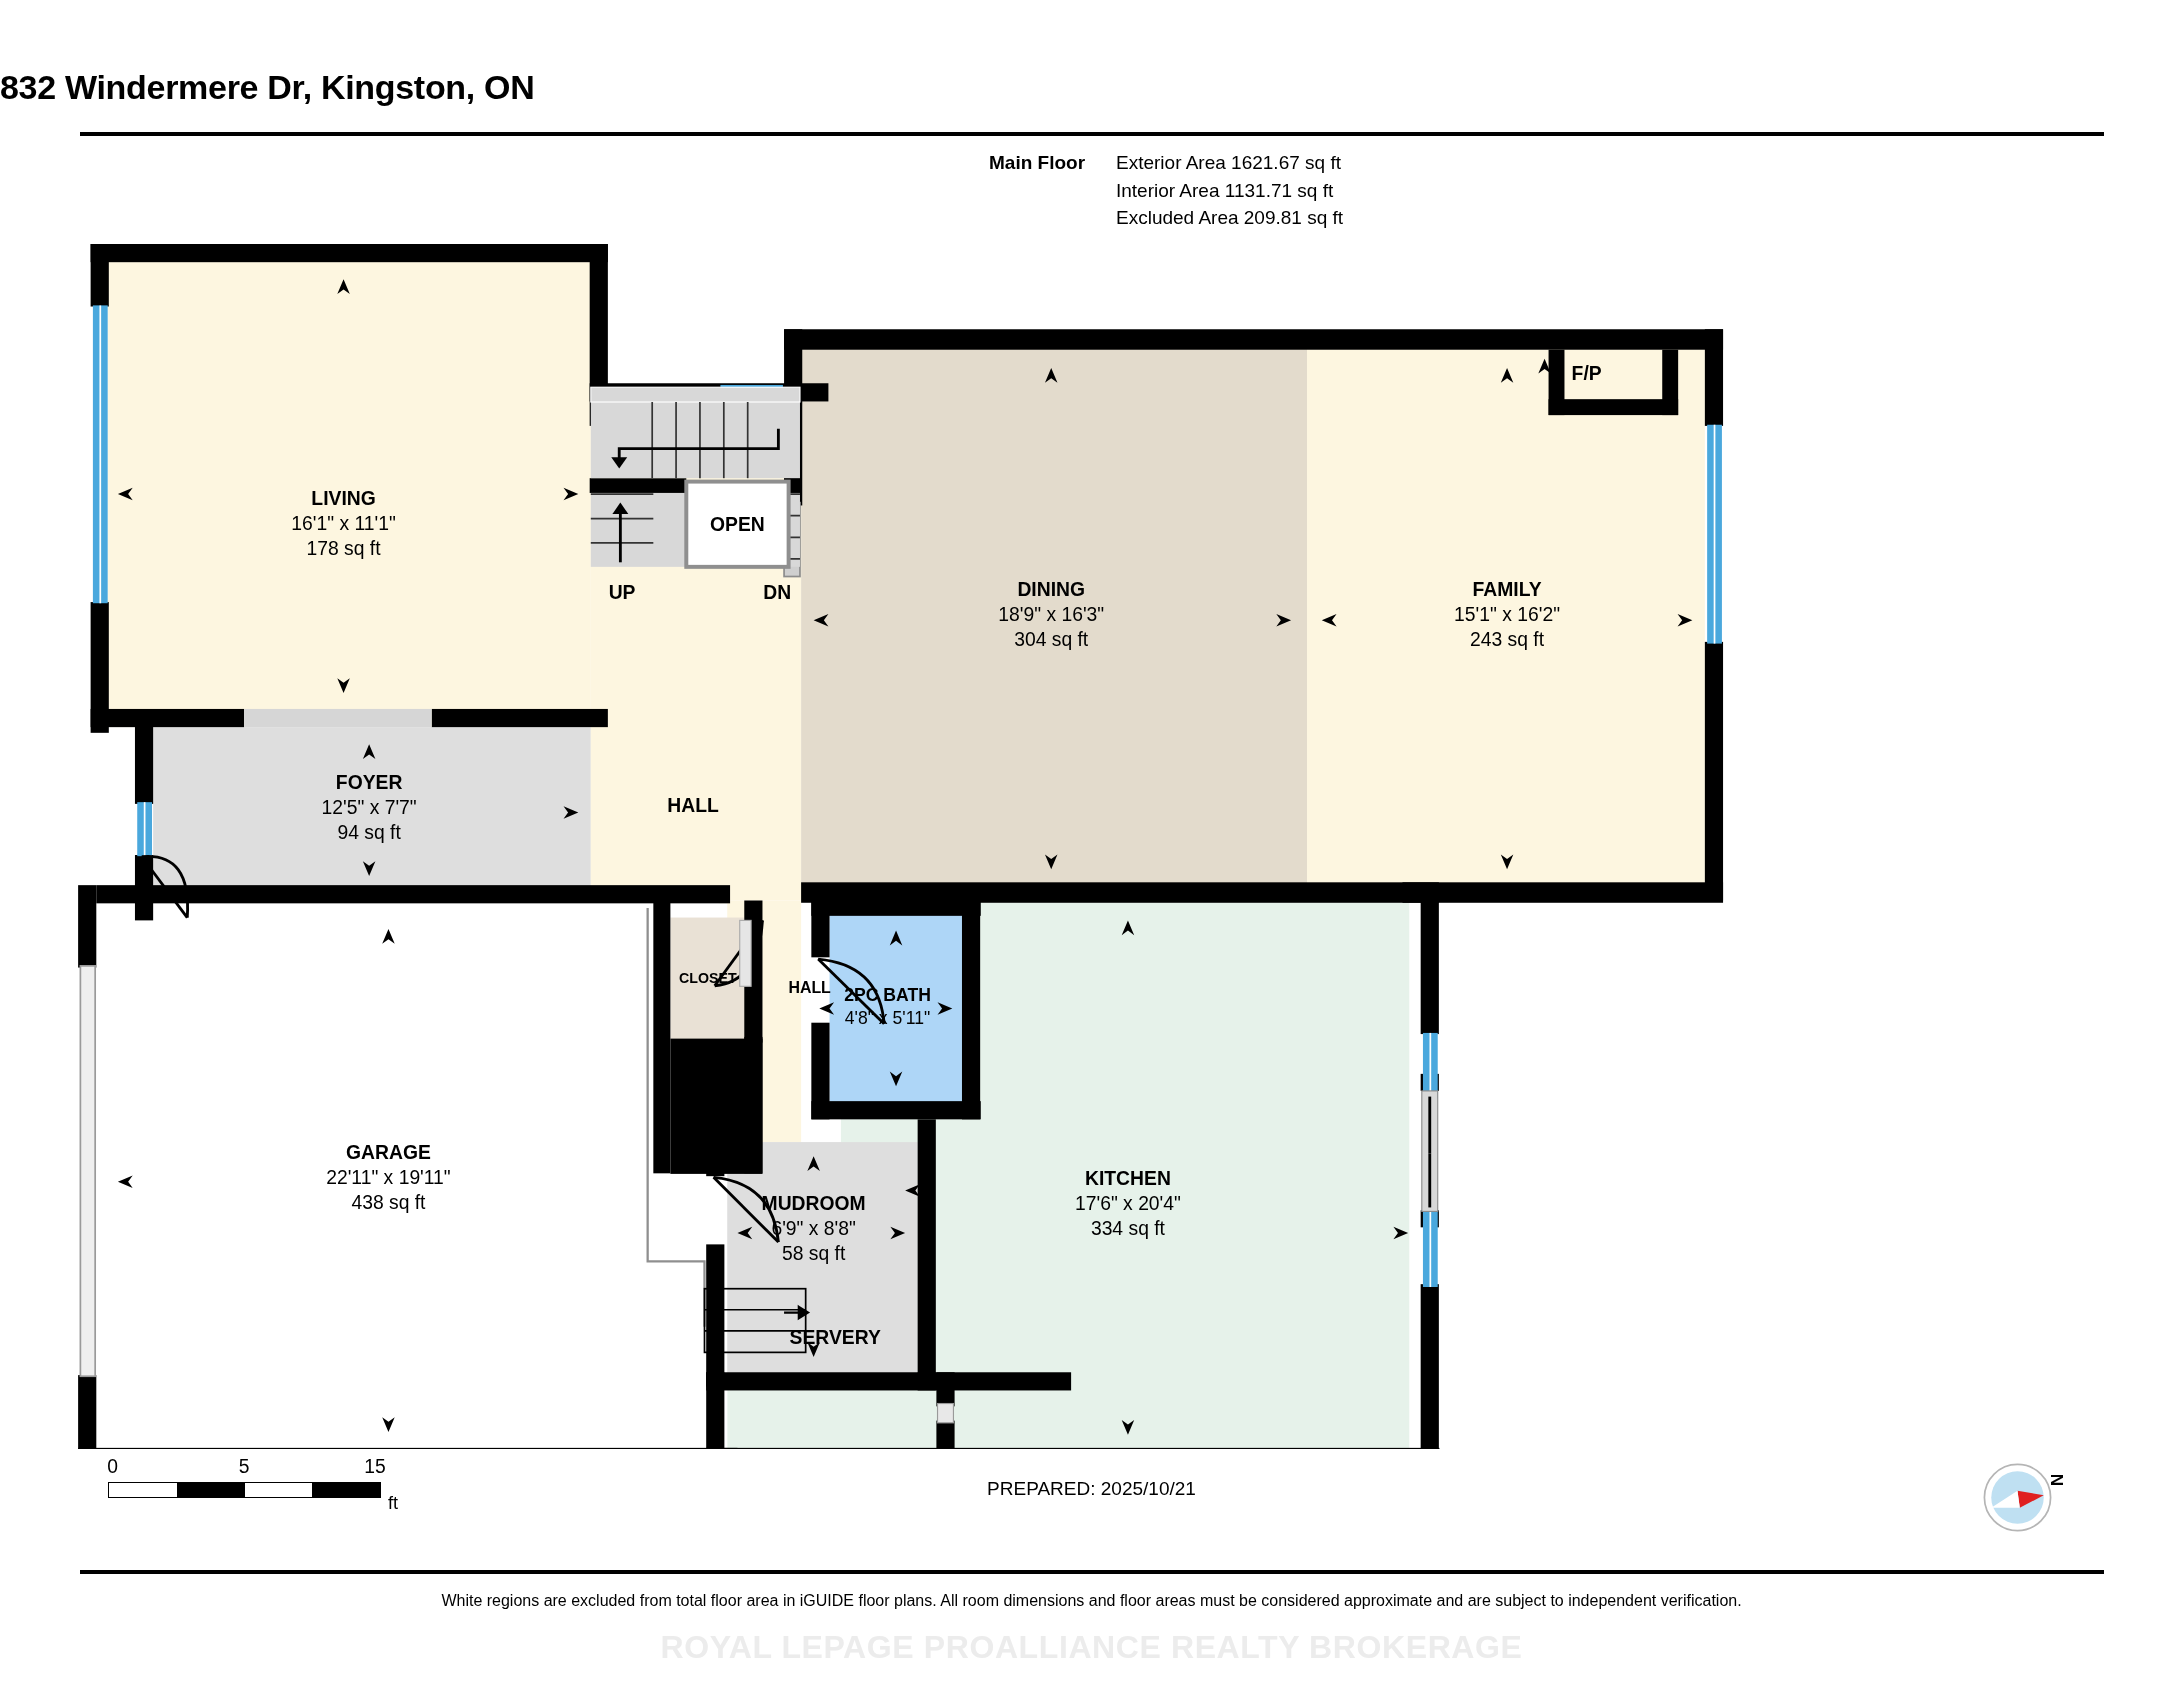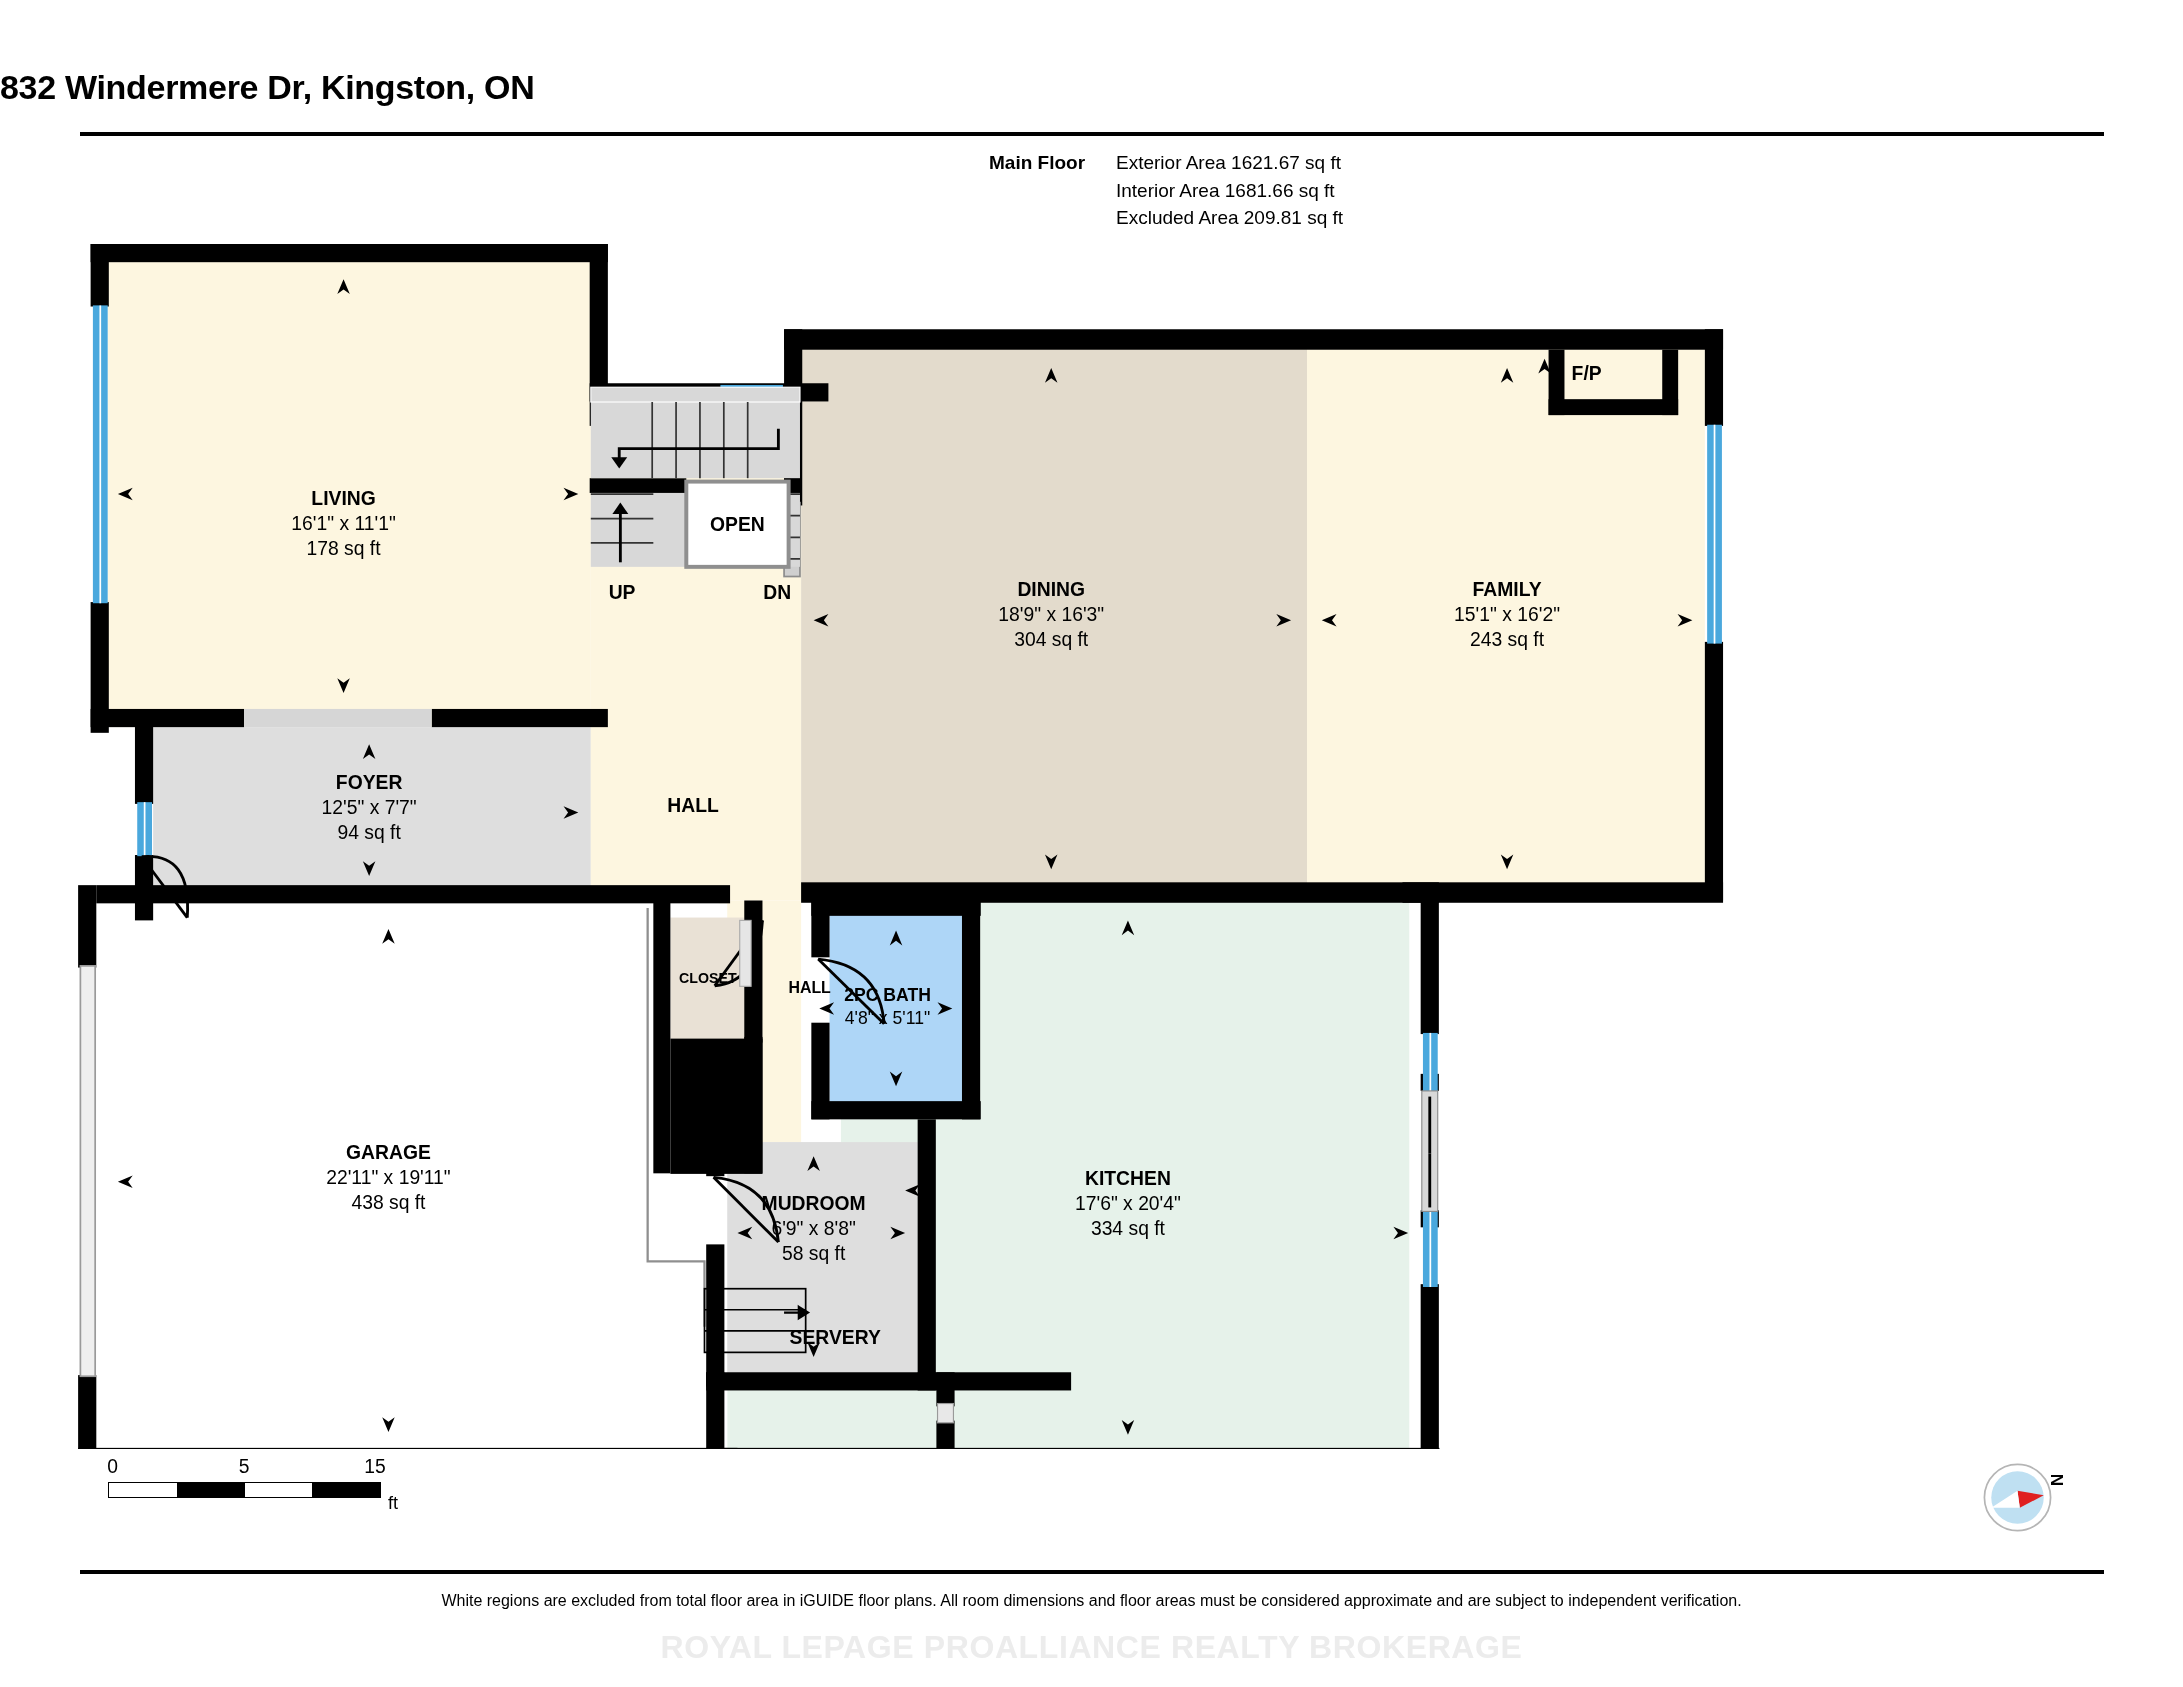--- a/index.html
+++ b/index.html
@@ -36,21 +36,21 @@
   <div id="title">832 Windermere Dr, Kingston, ON</div>
   <div id="rule-top"></div>
 
   <div id="summary">
     <div class="row">
       <div class="lbl">Main Floor</div>
       <div class="val">Exterior Area 1621.67 sq ft</div>
     </div>
     <div class="row">
       <div class="lbl"></div>
-      <div class="val">Interior Area 1681.66 sq ft</div>
+      <div class="val">Interior Area 1131.71 sq ft</div>
     </div>
     <div class="row">
       <div class="lbl"></div>
       <div class="val">Excluded Area 209.81 sq ft</div>
     </div>
   </div>
 
   <div id="plan">
   <svg width="2092" height="1205" viewBox="0 0 3680 2120" xmlns="http://www.w3.org/2000/svg">
 
@@ -322,20 +322,21 @@
     </div>
     <div class="bar">
       <div style="width:25%;background:#fff"></div>
       <div style="width:25%;background:#000"></div>
       <div style="width:25%;background:#fff"></div>
       <div style="width:25%;background:#000"></div>
     </div>
     <div class="ftlabel">ft</div>
   </div>
 
+  <div id="prepared">PREPARED: 2025/10/21</div>
 
   <div id="compass">
     <svg width="97" height="97" viewBox="0 0 170 170">
       <circle cx="78" cy="78" r="58" fill="#fff" stroke="#b5b5b5" stroke-width="3"></circle>
       <circle cx="78" cy="78" r="46" fill="#bfe0f2"></circle>
       <polygon points="124,74 78,66 82,96" fill="#e02020"></polygon>
       <polygon points="32,96 78,66 82,96" fill="#fff"></polygon>
     </svg>
     <div class="nlbl">N</div>
   </div>

